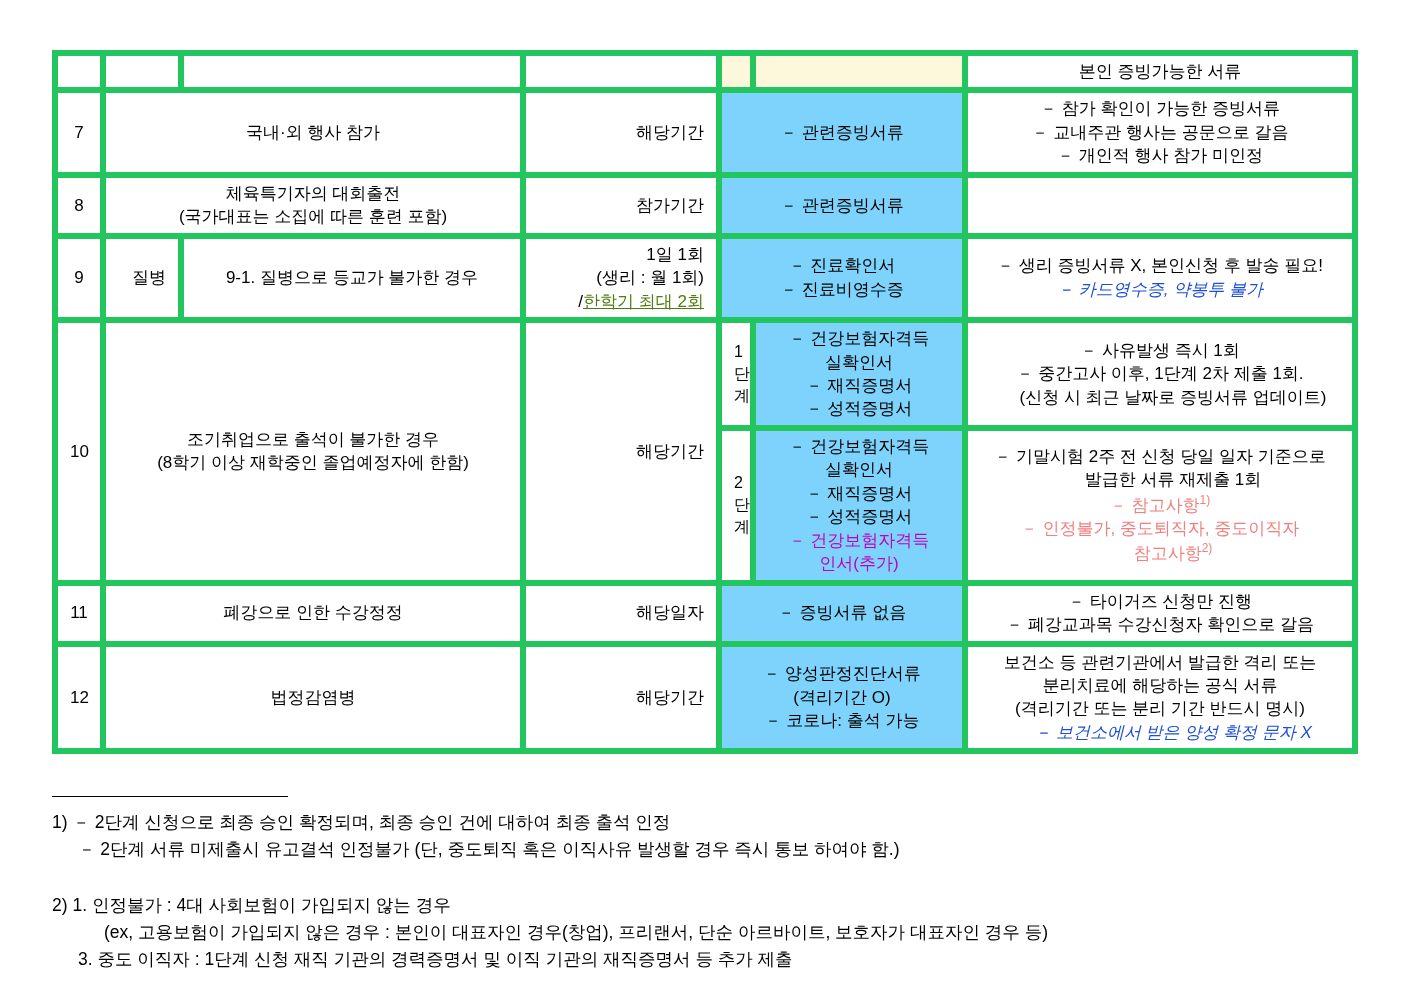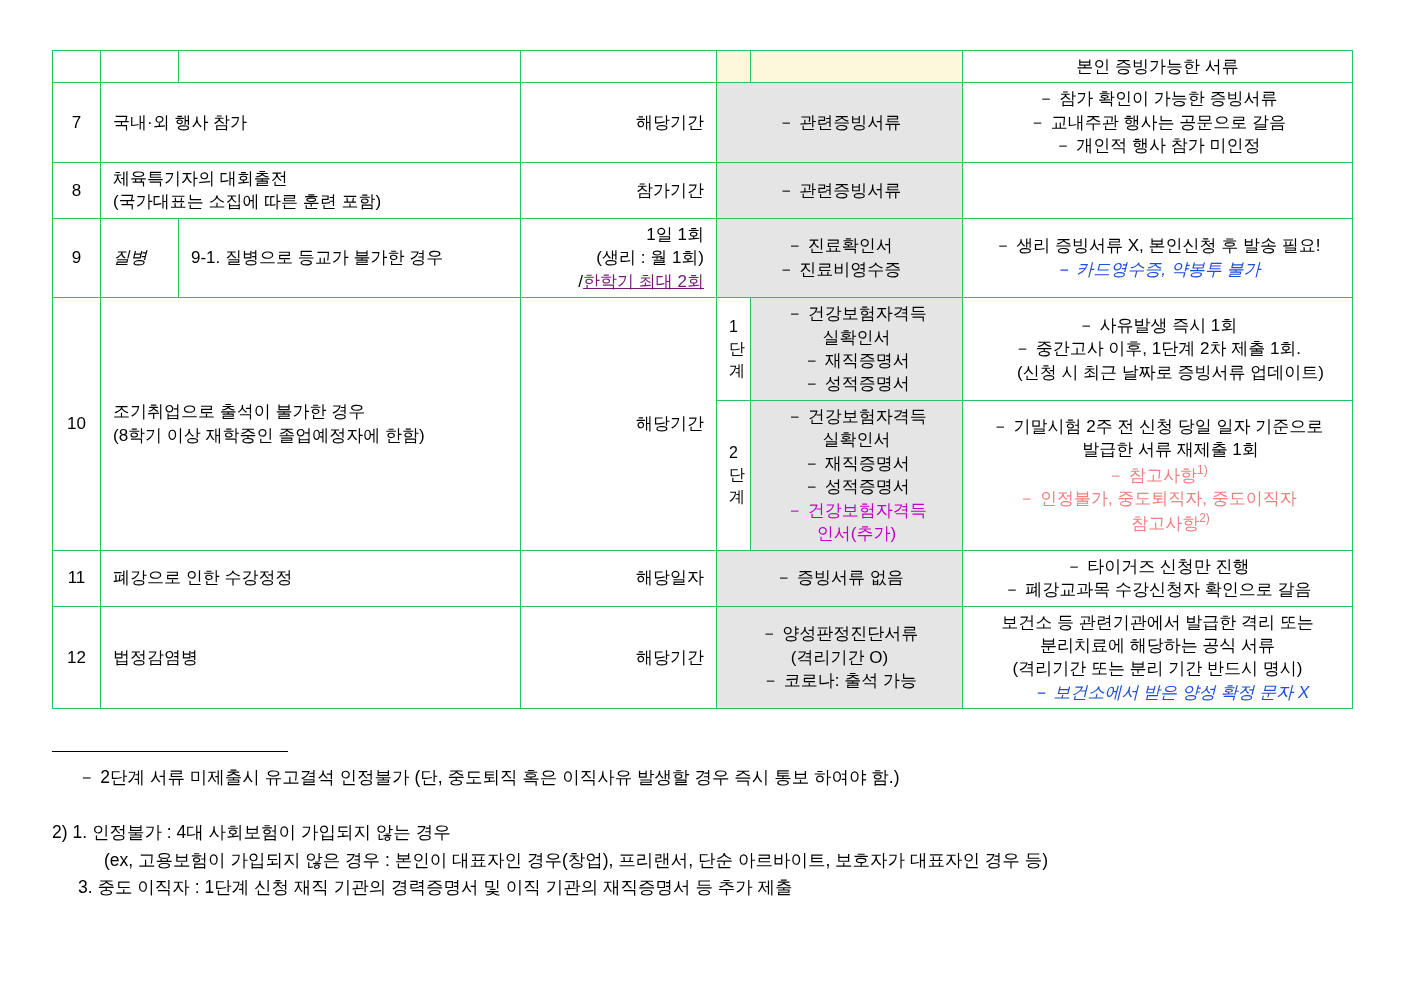--- a/index.html
+++ b/index.html
@@ -22,41 +22,41 @@
     height: 992px;
     box-sizing: border-box;
     padding: 50px 52px 0 52px;
   }
   table.doc-table {
     border-collapse: collapse;
     width: 1300px;
     table-layout: fixed;
   }
   table.doc-table td {
-    border: 1px solid #22c55e;
+    border: 6px solid #22c55e;
     padding: 4px 12px;
     vertical-align: middle;
     font-size: 17px;
     line-height: 1.38;
   }
   .c-no { width: 48px; text-align: center; }
-  .c-cat { width: 78px; text-align: left; font-style: italic; }
-  .c-title { }
+  .c-cat { width: 78px; text-align: right; }
+  .c-title { text-align: center; }
   .c-period { width: 196px; text-align: right; }
   .c-stage { width: 34px; text-align: center; line-height: 1.15; }
-  .c-docs { width: 212px; text-align: center; background: #e5e5e5; }
+  .c-docs { width: 212px; text-align: center; background: #7dd3fc; }
   .c-notes { width: 390px; text-align: center; padding-left: 10px; }
 
   .hdr-docs { background: #fdf8dc; }
   .hdr-notes { text-align: center; }
 
   .red { color: #1d4ed8; font-style: italic; }
   .pink { color: #f08080; }
   .magenta { color: #c000c0; }
-  .blue-underline { color: #701a75; text-decoration: underline; }
+  .blue-underline { color: #4d7c0f; text-decoration: underline; }
   .ln { display: block; }
   .small-sup { font-size: 12px; vertical-align: super; }
 
   .stage-v {
     letter-spacing: 0;
     font-size: 16px;
   }
 
   .footnotes {
     margin-top: 42px;
@@ -226,20 +226,21 @@
         <span class="ln red indent1">－ 보건소에서 받은 양성 확정 문자 X</span>
       </td>
     </tr>
   </tbody>
     </table>
 
   <div class="footnotes">
     <div class="fn-rule"></div>
 
     <div class="fn-block">
+      <span class="fn-line">1) － 2단계 신청으로 최종 승인 확정되며, 최종 승인 건에 대하여 최종 출석 인정</span>
       <span class="fn-line indent1">－ 2단계 서류 미제출시 유고결석 인정불가 (단, 중도퇴직 혹은 이직사유 발생할 경우 즉시 통보 하여야 함.)</span>
     </div>
 
     <div class="fn-gap"></div>
 
     <div class="fn-block">
       <span class="fn-line">2) 1. 인정불가 : 4대 사회보험이 가입되지 않는 경우</span>
       <span class="fn-line indent2">(ex, 고용보험이 가입되지 않은 경우 : 본인이 대표자인 경우(창업), 프리랜서, 단순 아르바이트, 보호자가 대표자인 경우 등)</span>
       <span class="fn-line indent1">3. 중도 이직자 : 1단계 신청 재직 기관의 경력증명서 및 이직 기관의 재직증명서 등 추가 제출</span>
     </div>

